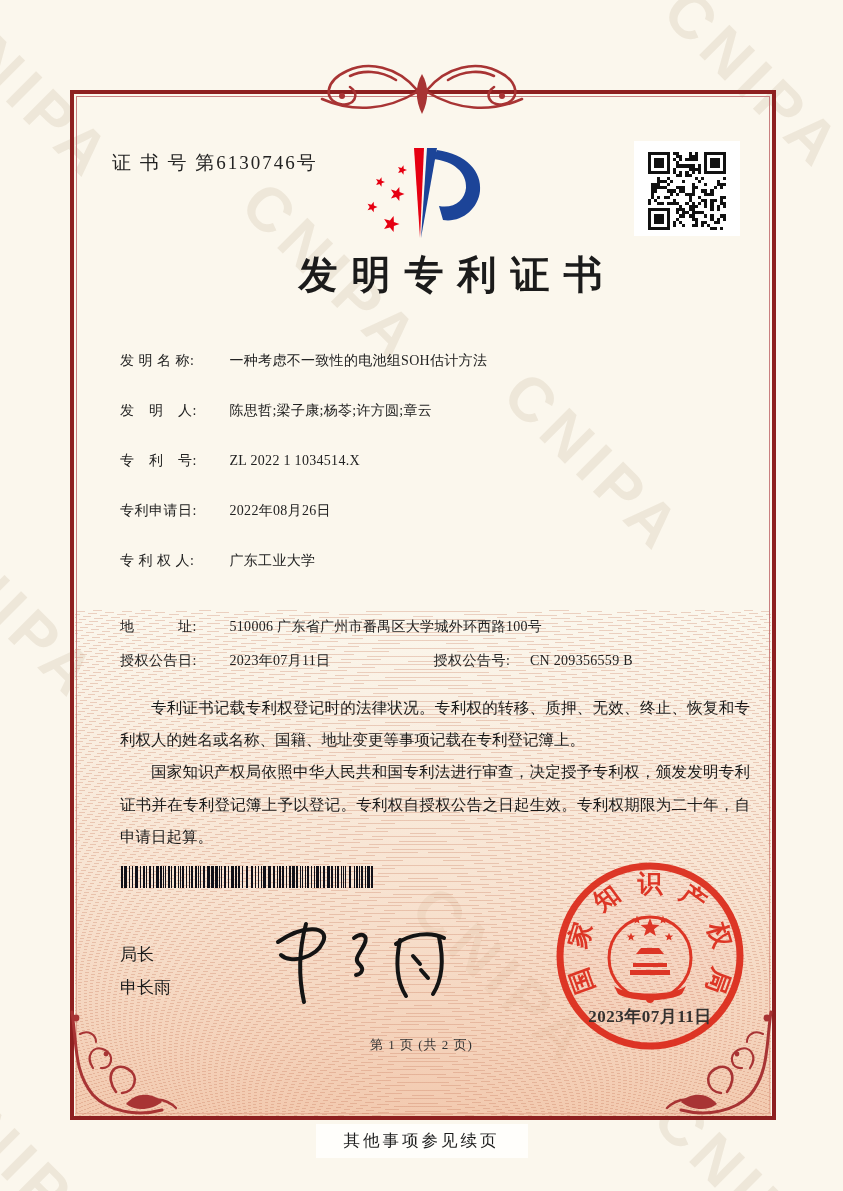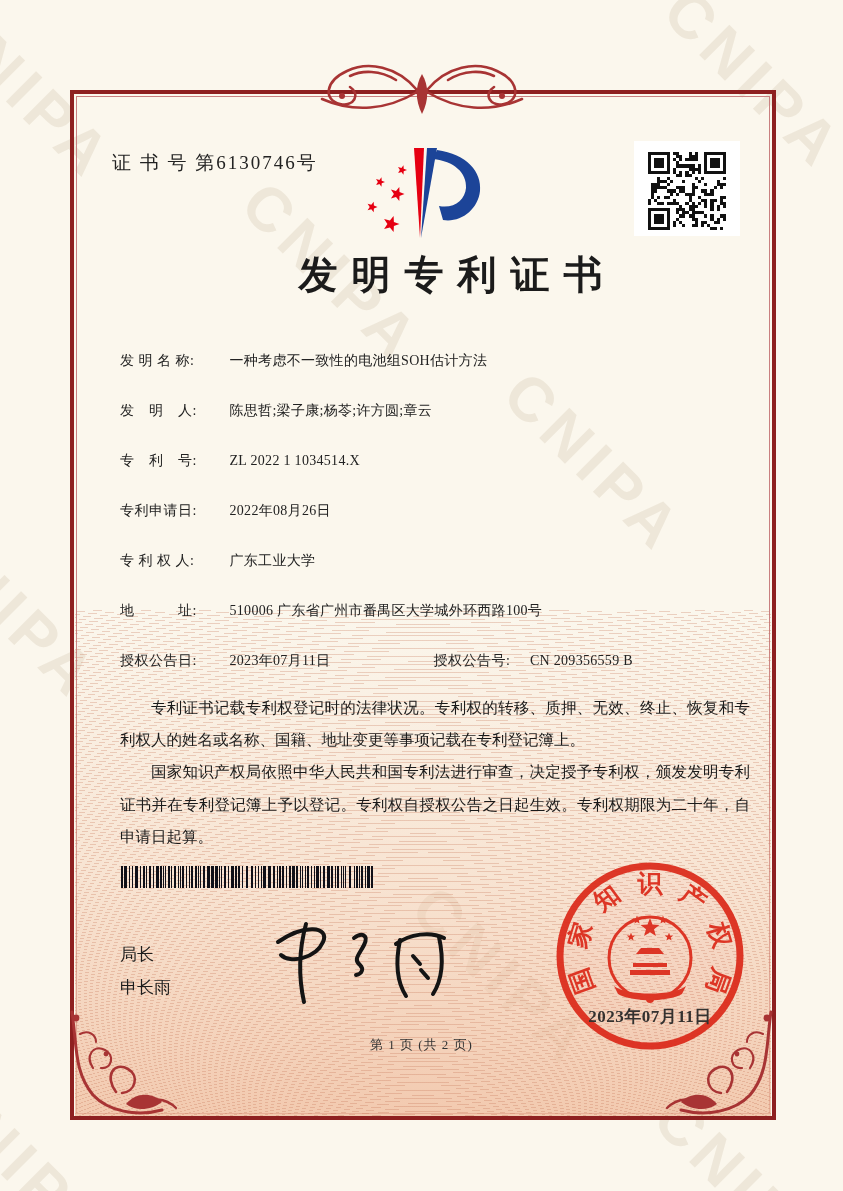--- a/index.html
+++ b/index.html
@@ -325,21 +325,21 @@
       <span class="fvalue">陈思哲;梁子康;杨苓;许方圆;章云</span></div>
     <div class="frow" style="top:108px;">
       <span class="flabel">专　利　号:</span>
       <span class="fvalue">ZL 2022 1 1034514.X</span></div>
     <div class="frow" style="top:158px;">
       <span class="flabel">专利申请日:</span>
       <span class="fvalue">2022年08月26日</span></div>
     <div class="frow" style="top:208px;">
       <span class="flabel">专 利 权 人:</span>
       <span class="fvalue">广东工业大学</span></div>
-    <div class="frow" style="top:258px;">
+    <div class="frow" style="top:274px;">
       <span class="flabel">地　　　址:</span>
       <span class="fvalue">510006 广东省广州市番禺区大学城外环西路100号</span></div>
     <div class="frow" style="top:308px;">
       <span class="pair1">
         <span class="flabel">授权公告日:</span>
         <span class="fvalue">2023年07月11日</span></span>
       <span>
         <span class="flabel" style="width:auto;margin-right:16px;">授权公告号:</span>
         <span class="fvalue">CN 209356559 B</span></span></div>
   </div>
@@ -473,14 +473,17 @@
           <polygon points="117.0,74.5 118.1,77.5 121.3,77.6 118.8,79.6 119.6,82.6 117.0,80.9 114.4,82.6 115.2,79.6 112.7,77.6 115.9,77.5" stroke="none"></polygon>
           <polygon points="85.0,57.5 86.1,60.5 89.3,60.6 86.8,62.6 87.6,65.6 85.0,63.9 82.4,65.6 83.2,62.6 80.7,60.6 83.9,60.5" stroke="none"></polygon>
           <polygon points="111.0,57.5 112.1,60.5 115.3,60.6 112.8,62.6 113.6,65.6 111.0,63.9 108.4,65.6 109.2,62.6 106.7,60.6 109.9,60.5" stroke="none"></polygon>
         </g>
     </svg>
     <div class="seal-date">2023年07月11日</div>
   </div>
 
   <div class="pagenum">第 1 页 (共 2 页)</div>
 
+  <div class="continuation">
+    <span>其他事项参见续页</span>
+  </div>
 
 </div>
 
 </body></html>

